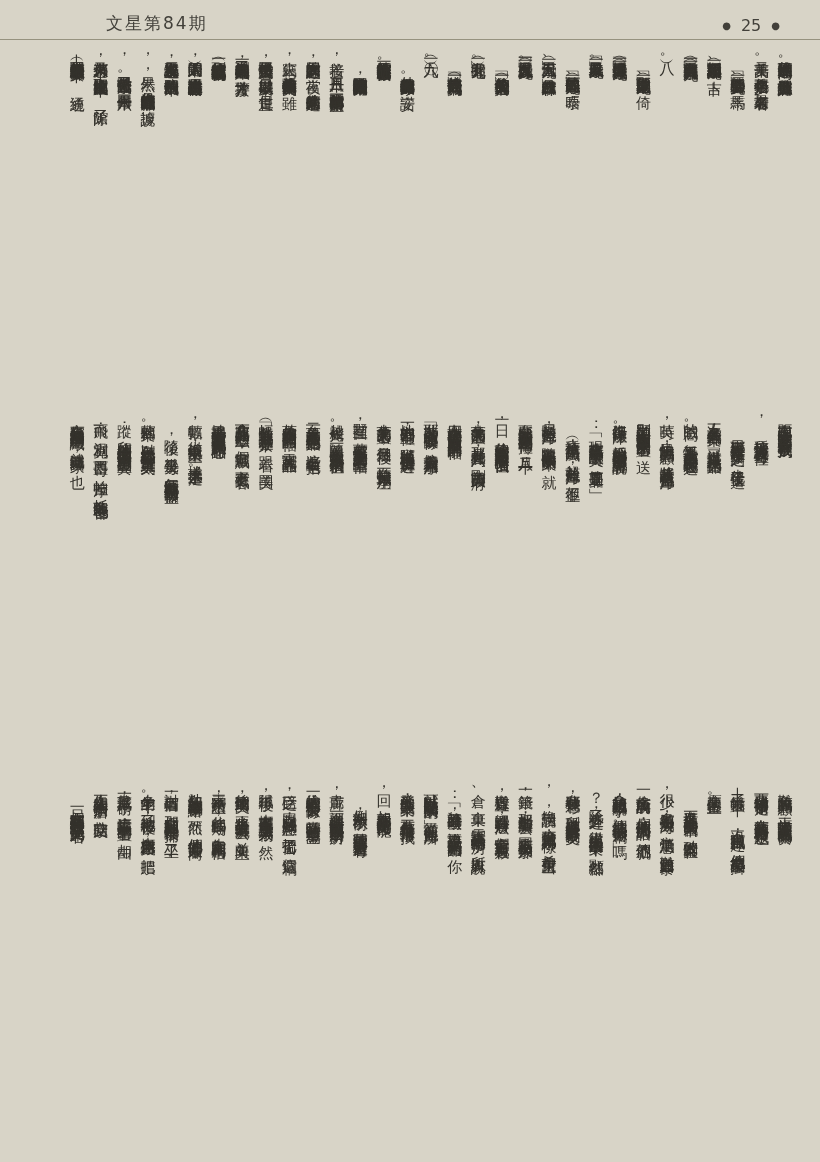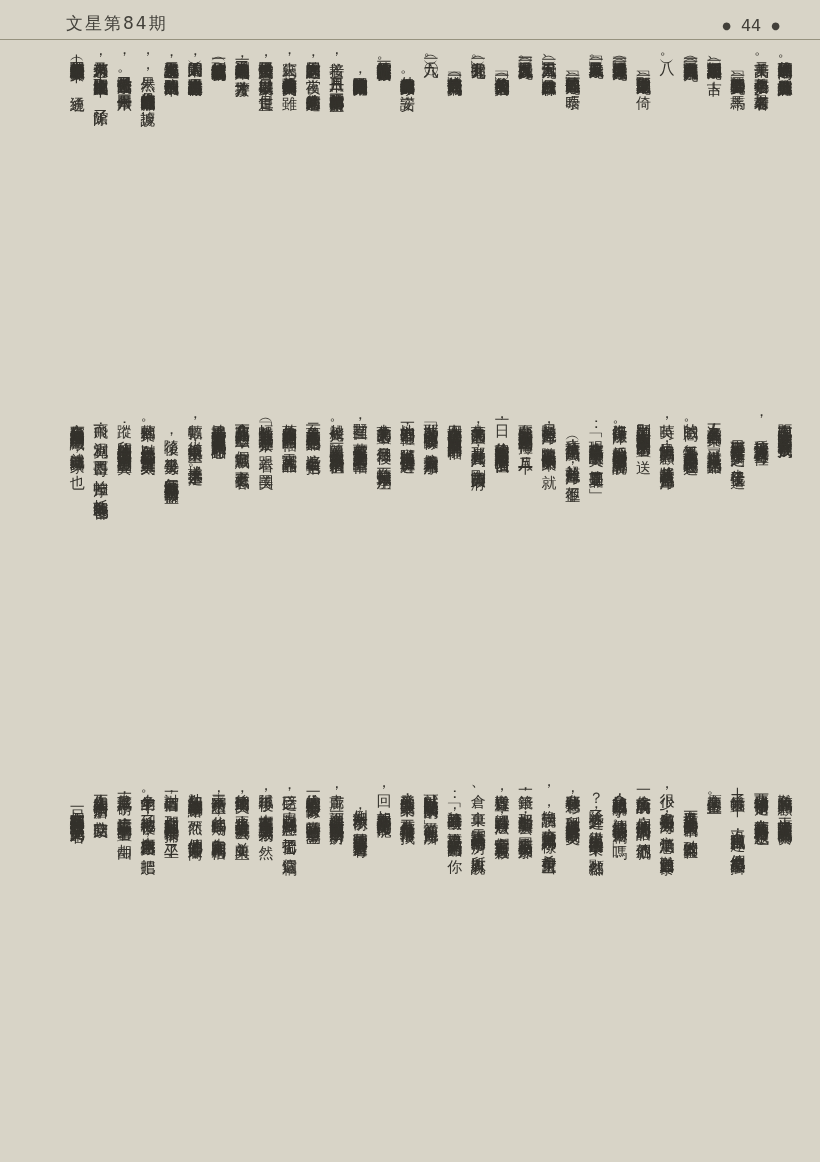--- a/index.html
+++ b/index.html
@@ -14,20 +14,21 @@
   .page-header {
     display: flex;
     justify-content: space-between;
     align-items: flex-end;
     padding: 12px 30px 4px 66px;
   }
   .magazine-title {
     font-size: 17px;
     letter-spacing: 2px;
     color: #42403a;
+    margin-left: 40px;
   }
   .page-number-wrap {
     font-size: 16px;
     color: #42403a;
     display: flex;
     align-items: center;
     gap: 10px;
     padding-right: 10px;
   }
   .dot { font-size: 10px; line-height: 1; }
@@ -56,21 +57,21 @@
   #band-2 { height: 362px; margin-top: 26px; letter-spacing: 1px; }
   #band-3 { height: 370px; margin-top: 8px;  letter-spacing: 1px; }
 </style>
 </head>
 <body>
 
 <div class="page-header">
   <span class="magazine-title">文星第84期</span>
   <span class="page-number-wrap">
     <span class="dot">●</span>
-    <span>44</span>
+    <span>25</span>
     <span class="dot">●</span>
   </span>
 </div>
 <hr class="header-rule">
 
 <div class="article">
   <div class="band" id="band-1">
       <div class="vcol">以後的作品而達到了高潮。這批畫據估計總共值四</div>
       <div class="vcol">千萬美元。其中包括名作不少，最有名者如：</div>
       <div class="vcol">　馬蒂斯的「窗畔少女」（一九〇五）、「馬蒂</div>

